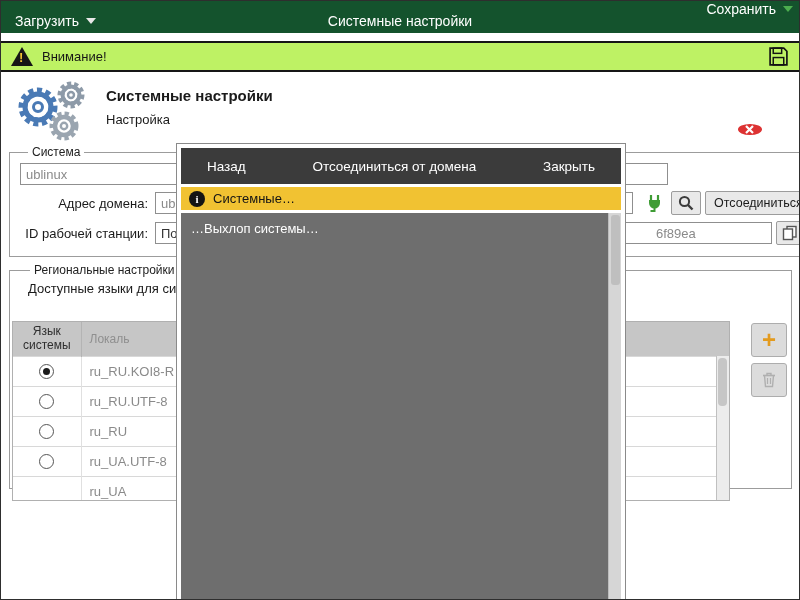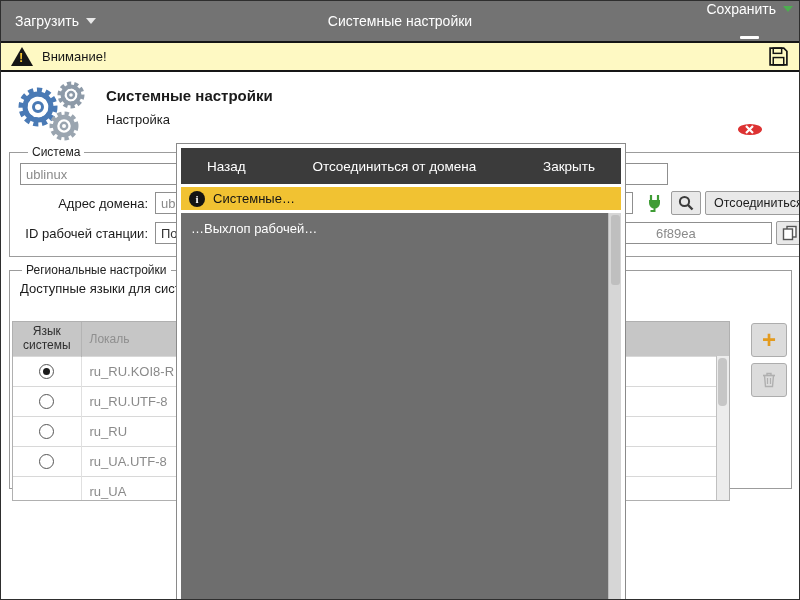--- a/index.html
+++ b/index.html
@@ -1,49 +1,49 @@
 <!DOCTYPE html>
 <html><head>
 <meta charset="utf-8">
 <style>
   * { margin:0; padding:0; box-sizing:border-box; }
   html,body { width:800px; height:600px; }
   body { font-family:"Liberation Sans", sans-serif; background:#fff; }
   #app { position:relative; width:800px; height:600px; overflow:hidden; background:#fff; border:1px solid #2e2e2e; }
 
   
-  .titlebar { position:absolute; top:0; left:0; width:100%; height:40px; background:#737373; color:#fff; }
+  .titlebar { position:absolute; top:0; left:0; width:100%; height:32px; background:#14532d; color:#fff; }
   .tb-left { position:absolute; left:14px; top:0; height:40px; display:flex; align-items:center; gap:7px; font-size:14px; cursor:pointer; }
   .caret-down { width:0; height:0; border-left:5px solid transparent; border-right:5px solid transparent; border-top:6px solid #e8e8e8; }
   .caret-down.green { border-top-color:#4cae4f; }
   .tb-title { position:absolute; left:0; right:0; top:0; height:40px; display:flex; align-items:center; justify-content:center; font-size:14px; pointer-events:none; }
   .tb-right { position:absolute; right:6px; top:0; height:40px; display:flex; align-items:center; gap:19px;flex-direction:column; }
   .save-btn { display:flex; align-items:center; gap:7px; font-size:14px; cursor:pointer; }
   .hamburger { display:flex; flex-direction:column; gap:3px; cursor:pointer; }
   .hamburger i { display:block; width:19px; height:3px; background:#fff; border-radius:1px; }
   .min-btn { width:16px; height:3px; background:#fff; border-radius:1px; cursor:pointer; }
   .max-btn { cursor:pointer; display:flex; }
   .close-btn { width:24px; height:24px; border-radius:50%; background:#dd3333; display:flex; align-items:center; justify-content:center; cursor:pointer; }
 
   
-  .warnbar { position:absolute; top:40px; left:0; width:100%; height:31px; background:#fef9c3; border-top:2px solid #161616; border-bottom:2px solid #161616; display:flex; align-items:center; gap:9px; padding:0 10px; color:#161616; font-size:13px; }
+  .warnbar { position:absolute; top:40px; left:0; width:100%; height:31px; background:#bef264; border-top:2px solid #161616; border-bottom:2px solid #161616; display:flex; align-items:center; gap:9px; padding:0 10px; color:#161616; font-size:13px; }
   .warn-icon { position:relative; width:0; height:0; border-left:11px solid transparent; border-right:11px solid transparent; border-bottom:19px solid #161616; }
   .warn-icon::after { content:"!"; position:absolute; left:-3px; top:3px; color:#f1c232; font-weight:bold; font-size:13px; }
   .warn-save { margin-left:auto; display:flex; cursor:pointer; }
 
   
   .gears { position:absolute; left:10px; top:78px; }
   .page-title { position:absolute; left:105px; top:86px; font-size:15px; font-weight:bold; color:#1a1a1a; white-space:nowrap; }
   .page-subtitle { position:absolute; left:105px; top:111px; font-size:13px; color:#1a1a1a; white-space:nowrap; }
 
   
   fieldset { position:absolute; border:1px solid #9c9c9c; background:#fff; }
   legend { font-size:12px; color:#222; margin-left:8px; padding:0 4px; }
   .fs-system { left:8px; top:144px; width:783px; height:112px; padding:4px 10px 0 10px; }
-  .fs-regional { left:8px; top:262px; width:783px; height:226px; padding:2px 10px 0 4px; }
+  .fs-regional { left:8px; top:262px; width:783px; height:226px; padding:2px 10px 0 12px; }
 
   .frow { display:flex; align-items:center; margin-bottom:6px; }
   .flabel { width:128px; text-align:right; margin-right:7px; font-size:13px; color:#1a1a1a; white-space:nowrap; flex:none; }
   .tinput { height:22px; border:1px solid #8f8f8f; background:#fff; padding:0 5px; font-size:13px; color:#8a8a8a; font-family:"Liberation Sans", sans-serif; }
   .hostname-input { width:648px; }
   .domain-input { width:478px; }
   .iconbtn { height:24px; border:1px solid #9c9c9c; background:#e9e9e9; border-radius:2px; display:flex; align-items:center; justify-content:center; cursor:pointer; }
   .plug-btn { border:none; background:transparent; margin-left:10px; width:24px; }
   .search-btn { width:30px; margin-left:4px; }
   .text-btn { height:24px; border:1px solid #9c9c9c; background:#e9e9e9; border-radius:2px; font-size:12.5px; color:#1a1a1a; padding:0 8px; margin-left:4px; cursor:pointer; font-family:"Liberation Sans", sans-serif; }
@@ -246,20 +246,20 @@
     <div class="modal-header">
       <span>Назад</span>
       <span>Отсоединиться от домена</span>
       <span>Закрыть</span>
     </div>
     <div class="modal-status">
       <span class="info-icon">i</span>
       <span>Системные…</span>
     </div>
     <div class="modal-console">
-      <div class="console-text">…Выхлоп рабочей…</div>
+      <div class="console-text">…Выхлоп системы…</div>
       <div class="console-scroll">
         <div class="console-thumb"></div>
       </div>
     </div>
   </div>
 
 </div>
 
 </body></html>

